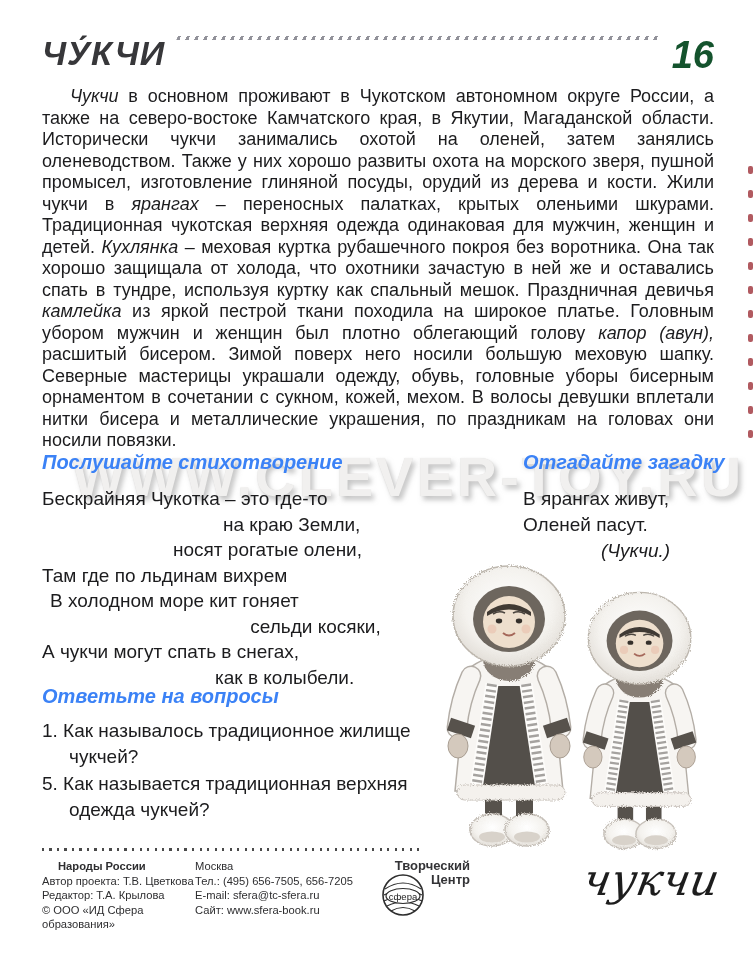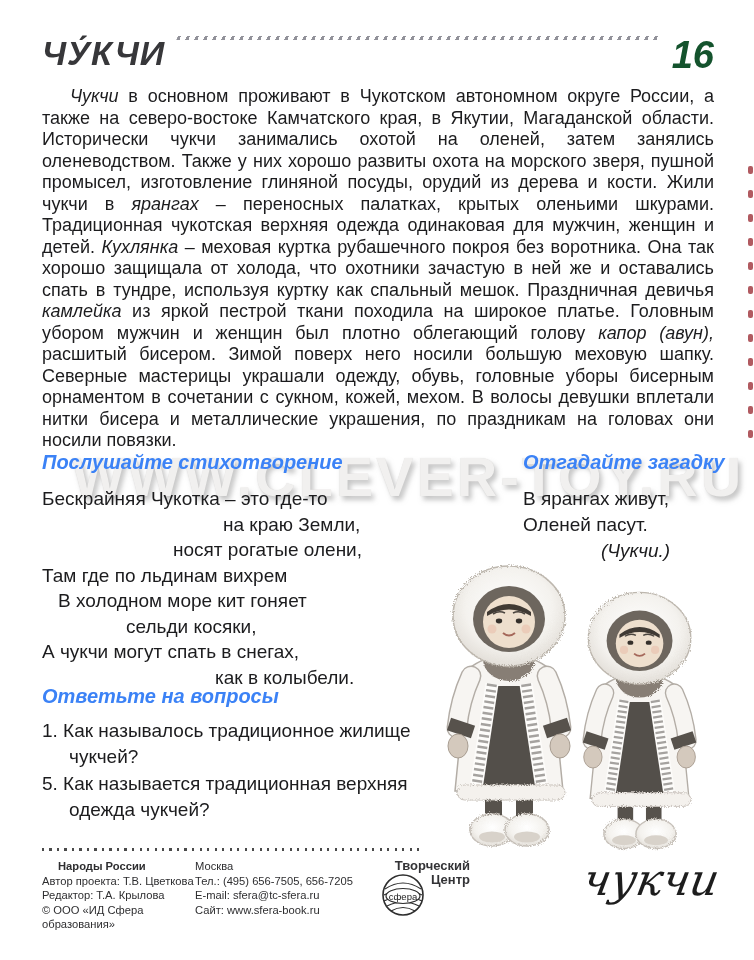--- a/index.html
+++ b/index.html
@@ -85,22 +85,22 @@
     <p><i>Чукчи</i><span> в основном проживают в Чукотском автономном округе России, а также на северо-востоке Камчатского края, в Якутии, Магаданской области. Исторически чукчи занимались охотой на оленей, затем занялись оленеводством. Также у них хорошо развиты охота на морского зверя, пушной промысел, изготовление глиняной посуды, орудий из дерева и кости. Жили чукчи в </span><i>ярангах</i><span> – переносных палатках, крытых оленьими шкурами. Традиционная чукотская верхняя одежда одинаковая для мужчин, женщин и детей. </span><i>Кухлянка</i><span> – меховая куртка рубашечного покроя без воротника. Она так хорошо защищала от холода, что охотники зачастую в ней же и оставались спать в тундре, используя куртку как спальный мешок. Праздничная девичья </span><i>камлейка</i><span> из яркой пестрой ткани походила на широкое платье. Головным убором мужчин и женщин был плотно облегающий голову </span><i>капор (авун),</i><span> расшитый бисером. Зимой поверх него носили большую меховую шапку. Северные мастерицы украшали одежду, обувь, головные уборы бисерным орнаментом в сочетании с сукном, кожей, мехом. В волосы девушки вплетали нитки бисера и металлические украшения, по праздникам на головах они носили повязки.</span></p>
   </div>
 
   <div class="poem">
     <div class="sec-heading">Послушайте стихотворение</div>
     <div class="poem-lines">
         <div style="margin-left: 0px;">Бескрайняя Чукотка – это где-то</div>
         <div style="margin-left: 181px;">на краю Земли,</div>
         <div style="margin-left: 131px;">носят рогатые олени,</div>
         <div style="margin-left: 0px;">Там где по льдинам вихрем</div>
-        <div style="margin-left: 16px;">В холодном море кит гоняет</div>
-        <div style="margin-left: 84px;">сельди косяки,</div>
+        <div style="margin-left: 8px;">В холодном море кит гоняет</div>
+        <div style="margin-left: 117px; text-align: center;">сельди косяки,</div>
         <div style="margin-left: 0px;">А чукчи могут спать в снегах,</div>
         <div style="margin-left: 173px;">как в колыбели.</div>
       </div>
   </div>
 
   <div class="riddle">
     <div class="sec-heading">Отгадайте загадку</div>
     <div class="riddle-lines">
         <div>В ярангах живут,</div>
         <div>Оленей пасут.</div>

